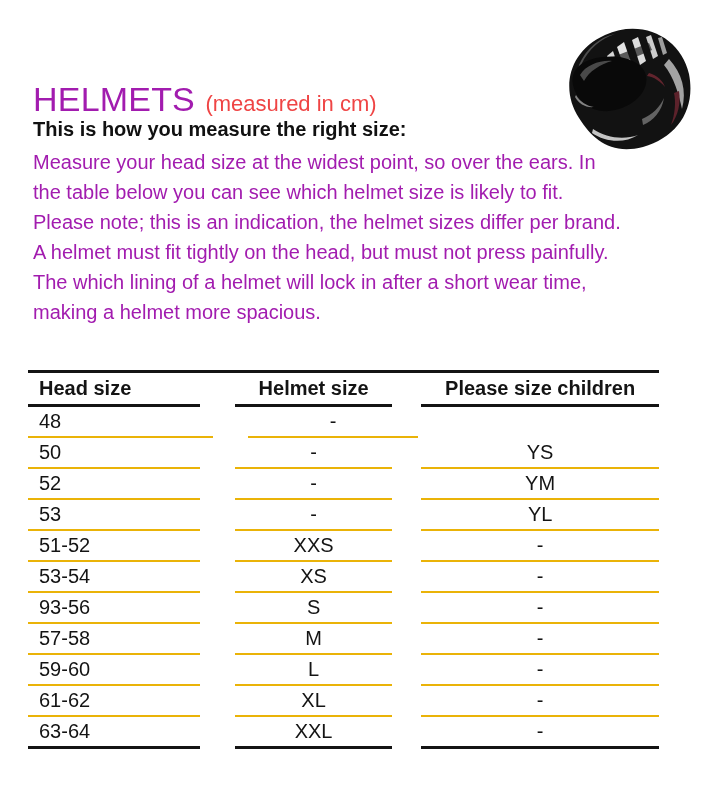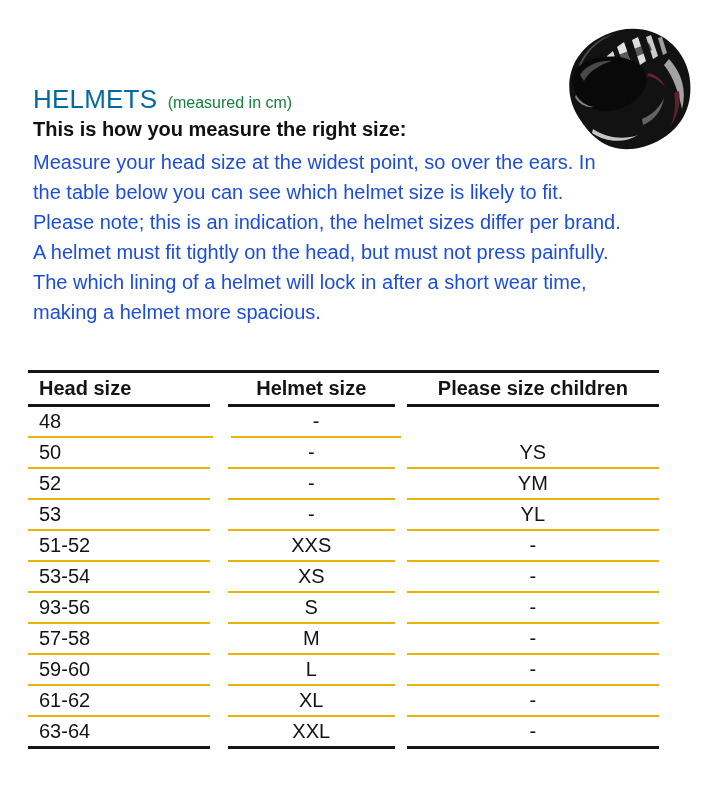--- a/index.html
+++ b/index.html
@@ -15,66 +15,67 @@
     color: #1a1a1a;
     overflow: hidden;
   }
   .title-row {
     position: absolute;
     left: 33px;
     top: 84px;
     white-space: nowrap;
   }
   .title-main {
-    font-size: 26px;
+    font-size: 34px;
     line-height: 30px;
-    color: #0369a1;
+    color: #a21caf;
     letter-spacing: 0.2px;
   }
   .title-suffix {
-    font-size: 16px;
-    color: #15803d;
+    font-size: 22px;
+    color: #ef4444;
     margin-left: 6px;
   }
   .section-heading {
     position: absolute;
     left: 33px;
     top: 118px;
     font-size: 20px;
     font-weight: bold;
     color: #111111;
     white-space: nowrap;
   }
   .intro {
     position: absolute;
     left: 33px;
     top: 147px;
     font-size: 20px;
     line-height: 30px;
-    color: #1d4ed8;
+    color: #a21caf;
     white-space: nowrap;
   }
   .helmet-wrap {
     position: absolute;
     left: 553px;
     top: 23px;
     width: 150px;
     height: 132px;
   }
   
   .size-table {
     position: absolute;
     left: 28px;
     top: 370px;
     width: 631px;
     border-top: 3px solid #141414;
   }
   .t-row {
     display: flex;
     align-items: stretch;
+    gap: 17px;
   }
   .cell {
     display: flex;
     align-items: center;
     font-size: 20px;
     color: #141414;
   }
   .c1 { width: 174px; padding-left: 11px; justify-content: flex-start; }
   .c2 { width: 170px; margin-left: 18px; justify-content: center; }
   .c3 { width: 257px; margin-left: 12px; justify-content: center; }

